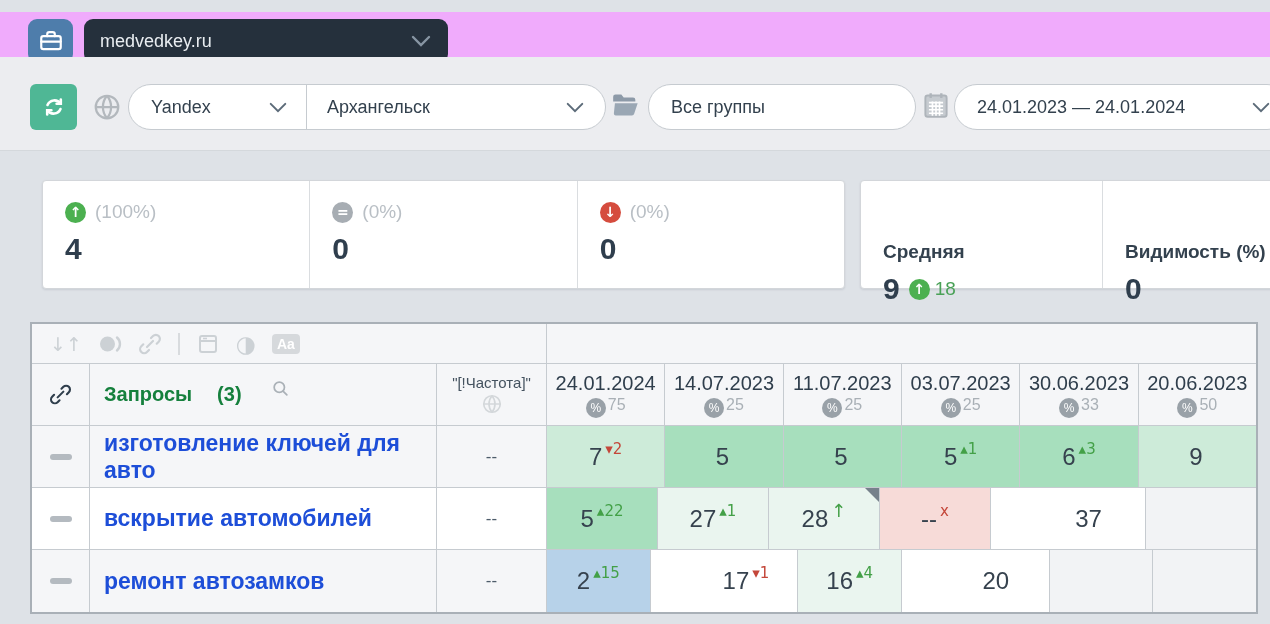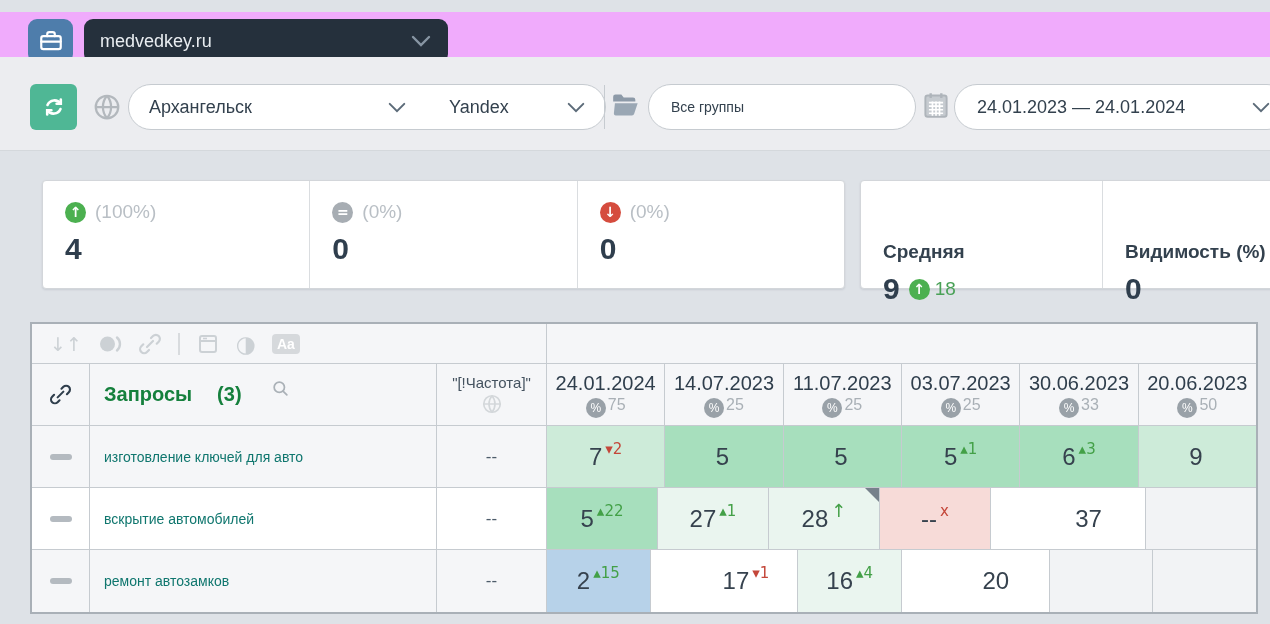--- a/index.html
+++ b/index.html
@@ -18,21 +18,21 @@
   
   .filterbar { position:absolute; left:0; top:57px; width:1270px; height:94px; background:#ecedf0; border-bottom:1px solid #d4d8dc; }
   .refresh-btn { position:absolute; left:30px; top:27px; width:47px; height:46px; border-radius:6px; background:#4fb795; display:flex; align-items:center; justify-content:center; cursor:pointer; }
   .globe-btn { position:absolute; left:92px; top:35px; }
   .sel-group { position:absolute; left:128px; top:27px; width:478px; height:46px; background:#fff; border:1px solid #c6cbd0; border-radius:23px; display:flex; align-items:center; }
   .sel-part { display:flex; align-items:center; height:100%; cursor:pointer; font-size:18px; color:#33414e; }
   .sel-engine { width:178px; padding:0 18px 0 22px; border-right:1px solid #c6cbd0; }
   .sel-region { flex:1; padding:0 20px 0 20px; }
   .sel-part .label { flex:1; }
   .folder-btn { position:absolute; left:612px; top:36px; cursor:pointer; }
-  .groups-box { position:absolute; left:648px; top:27px; width:268px; height:46px; background:#fff; border:1px solid #c6cbd0; border-radius:23px; display:flex; align-items:center; padding:0 22px; font-size:14px; cursor:text; }
+  .groups-box { position:absolute; left:648px; top:27px; width:268px; height:46px; background:#fff; border:1px solid #c6cbd0; border-radius:23px; display:flex; align-items:center; padding:0 22px; font-size:18px; cursor:text; }
   .cal-btn { position:absolute; left:923px; top:33px; cursor:pointer; }
   .date-select { position:absolute; left:954px; top:27px; width:336px; height:46px; background:#fff; border:1px solid #c6cbd0; border-radius:23px; display:flex; align-items:center; padding:0 18px 0 22px; font-size:18px; cursor:pointer; }
   .date-select .label { flex:1; }
   .chev { flex:none; }
   
   .cards-a { position:absolute; left:42px; top:180px; width:803px; height:109px; background:#fff; border:1px solid #d3d6da; border-radius:4px; box-shadow:0 1px 2px rgba(50,60,70,.12); display:flex; }
   .cards-b { position:absolute; left:860px; top:180px; width:430px; height:109px; background:#fff; border:1px solid #d3d6da; border-radius:4px; box-shadow:0 1px 2px rgba(50,60,70,.12); display:flex; }
   .stat-card { flex:1; padding:20px 22px 0 22px; border-right:1px solid #dadde0; }
   .stat-card:last-child { border-right:none; }
   .stat-top { display:flex; align-items:center; gap:9px; font-size:19px; color:#b9bfc5; }
@@ -67,21 +67,21 @@
   .freq-head { flex-direction:column; justify-content:center; gap:2px; font-size:15px; color:#44525f; }
   .date-head { flex-direction:column; justify-content:center; gap:1px; }
   .date-label { font-size:20px; color:#2f3e4c; }
   .share-wrap { display:flex; align-items:flex-start; gap:2px; font-size:16px; color:#a9b0b6; }
   .pct-circ { width:20px; height:20px; border-radius:50%; background:#99a1a8; color:#fff; font-size:12px; display:inline-flex; align-items:center; justify-content:center; margin-top:2px; }
   
   .d-row { height:62px; }
   .d-row .c-icon, .d-row .c-query, .d-row .c-freq { background:#fff; }
   .d-row.stripe .c-icon, .d-row.stripe .c-query, .d-row.stripe .c-freq { background:#f5f6f8; }
   .dash { width:22px; height:6px; border-radius:3px; background:#b4bac0; }
-  .query-text { font-size:14px; color:#0f766e; }
+  .query-text { font-size:23px; color:#1d4ed8;font-weight:bold; }
   .freq-val { font-size:17px; color:#4d5c6a; }
   .pos-cell { justify-content:center; font-size:24px; color:#36424e; }
   .chg { font-family:"DejaVu Sans",sans-serif; font-size:15px; position:relative; top:-8px; margin-left:3px; }
   .chg-up { color:#43a047; }
   .chg-down { color:#c4473a; }
   .bg-g1 { background:#a7dfbd; }
   .bg-g2 { background:#cdebd9; }
   .bg-g3 { background:#eaf5ef; }
   .bg-blue { background:#b7d2e9; }
   .bg-red { background:#f7dbd8; }
@@ -126,30 +126,30 @@
   </div>
   <div class="globe-btn">
     <span>
       <svg width="30" height="30" viewBox="0 0 24 24" fill="none" stroke="#b3b8bd" stroke-width="1.8">
         <circle cx="12" cy="12" r="9"></circle>
         <path d="M3 12 h18 M12 3 a14 14 0 0 1 0 18 M12 3 a14 14 0 0 0 0 18"></path>
       </svg>
     </span>
   </div>
   <div class="sel-group">
-    <div class="sel-part sel-region">
-      <span class="label">Архангельск</span>
+    <div class="sel-part sel-engine">
+      <span class="label">Yandex</span>
       <span class="chev">
         <svg width="20" height="13" viewBox="0 0 22 14" fill="none" stroke="#5c6b79" stroke-width="2.2" stroke-linecap="round">
             <path d="M3 3 l8 8 8-8"></path>
           </svg>
       </span>
     </div>
-    <div class="sel-part sel-engine">
-      <span class="label">Yandex</span>
+    <div class="sel-part sel-region">
+      <span class="label">Архангельск</span>
       <span class="chev">
         <svg width="20" height="13" viewBox="0 0 22 14" fill="none" stroke="#5c6b79" stroke-width="2.2" stroke-linecap="round">
             <path d="M3 3 l8 8 8-8"></path>
           </svg>
       </span>
     </div>
   </div>
   <div class="folder-btn">
     <span>
       <svg width="28" height="24" viewBox="0 0 24 20" fill="#8d9aa8">

